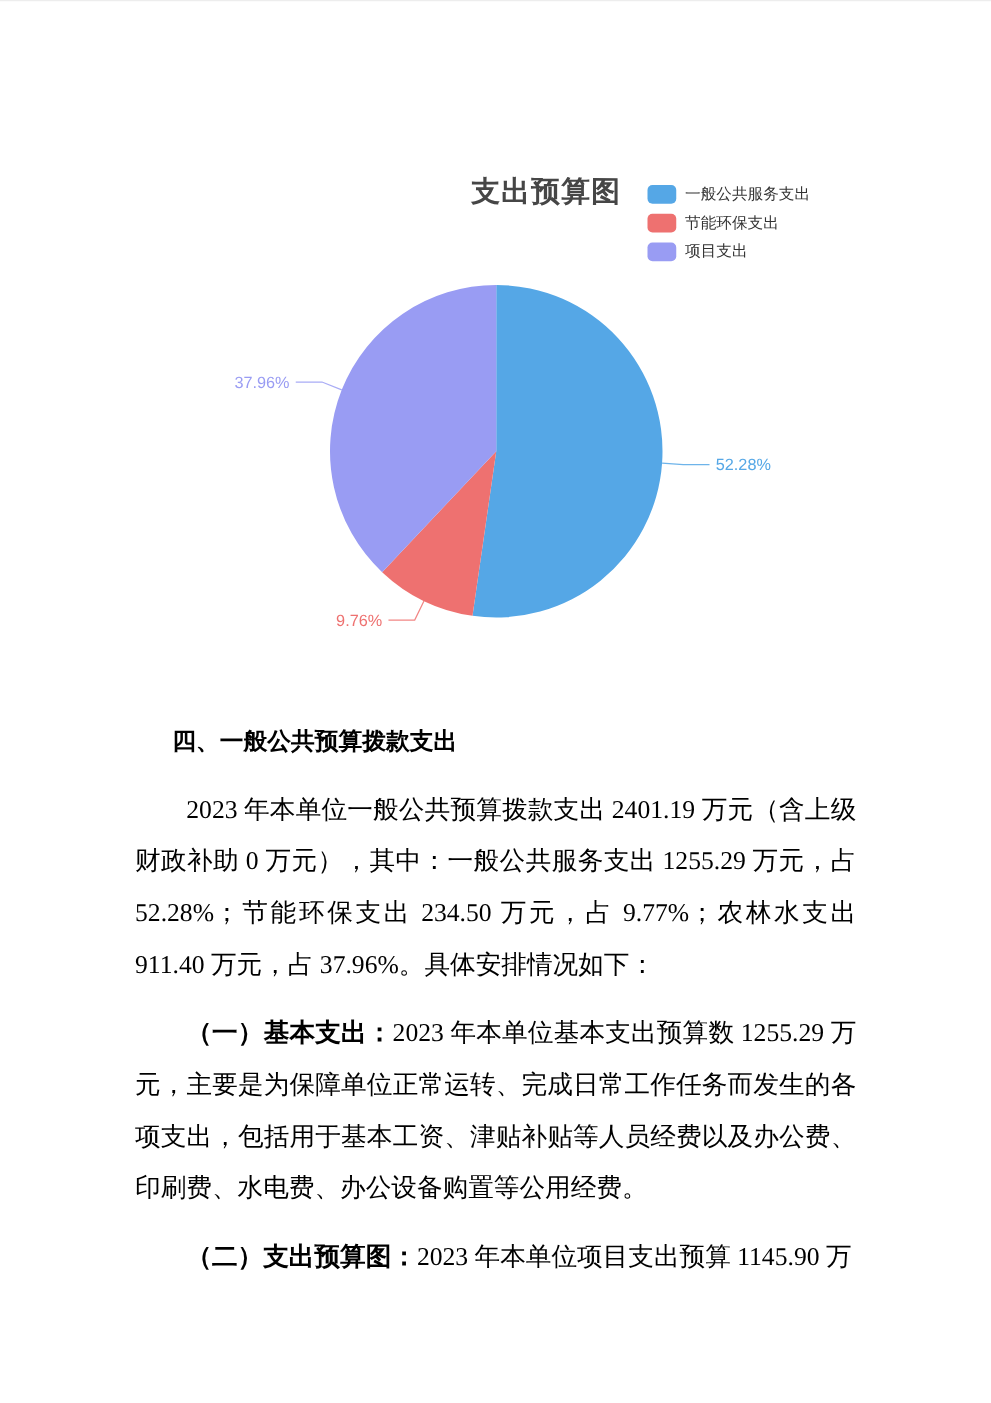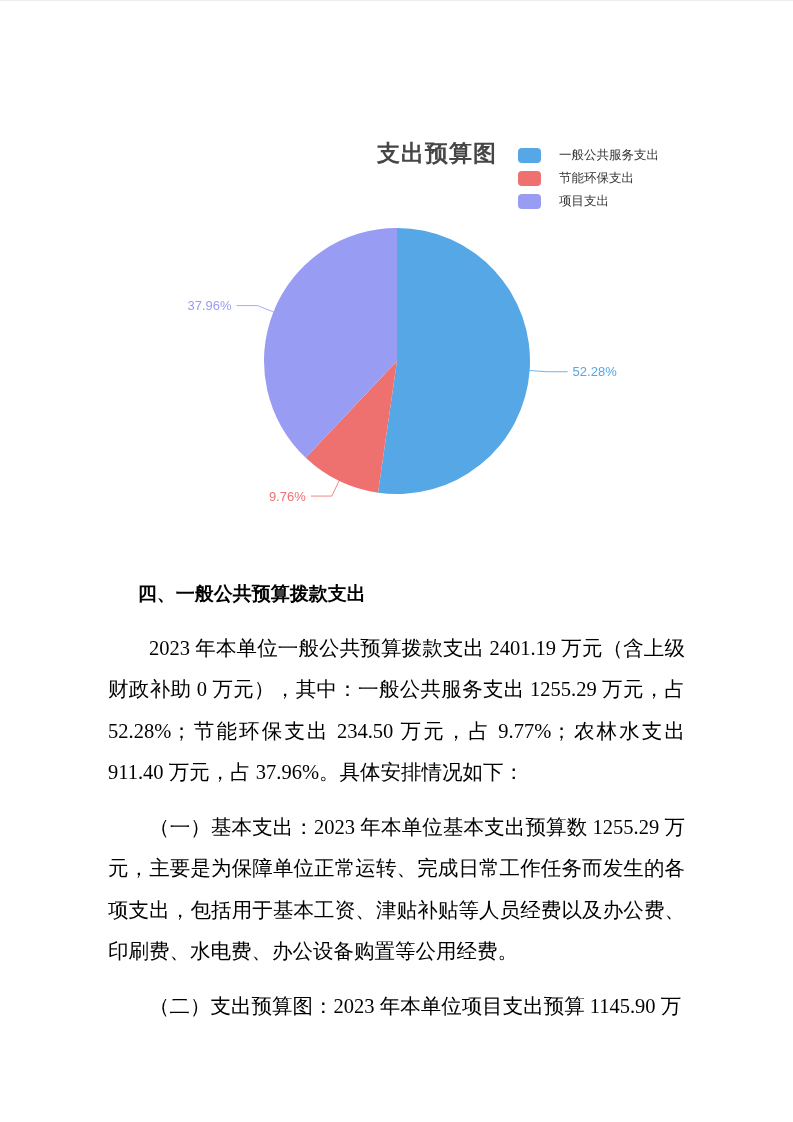--- a/index.html
+++ b/index.html
@@ -21,40 +21,40 @@
     position: absolute; left: 397px; top: 137px;
     transform: translateX(-50%);
     font-family: "Liberation Sans", "DejaVu Sans", sans-serif;
     font-weight: 700; font-size: 23px; letter-spacing: 1px;
     color: #464646; white-space: nowrap; margin-left: 40px;
   }
   .legend { position: absolute; left: 518px; top: 143px; }
   .legend-row { display: flex; align-items: center; height: 23px; cursor: pointer; }
   .legend-swatch { width: 23px; height: 15px; border-radius: 4px; flex: 0 0 auto; }
   .legend-label {
-    margin-left: 18px;
+    margin-left: 7px;
     font-family: "Liberation Sans", "DejaVu Sans", sans-serif;
     font-size: 12.5px; color: #333333; white-space: nowrap;
   }
 
   
   .doc {
     position: absolute; left: 96px; top: 572px; width: 601px;
     font-size: 20.5px; line-height: 41.5px; color: #000000;
     text-align: justify;
   }
   .doc h2 {
     margin: 0; font-size: 19px; line-height: 41.5px;
     font-family: "Liberation Sans", "DejaVu Sans", sans-serif;
     font-weight: 700; text-indent: 2.2em; text-align: left;
   }
   .doc p { margin: 12px; text-indent: 2em; }
   .doc p b {
     font-family: "Liberation Sans", "DejaVu Sans", sans-serif;
-    font-weight: 400;
+    font-weight: 700;
   }
 </style>
 </head>
 <body>
 
 <div class="page">
 
   <div class="chart-area">
     <svg class="pie-svg" width="793" height="560">
         <path d="M 397 360 L 397 227 A 133 133 0 1 1 378.0119715573893 491.63758876499753 Z" fill="#55A7E6"></path>

